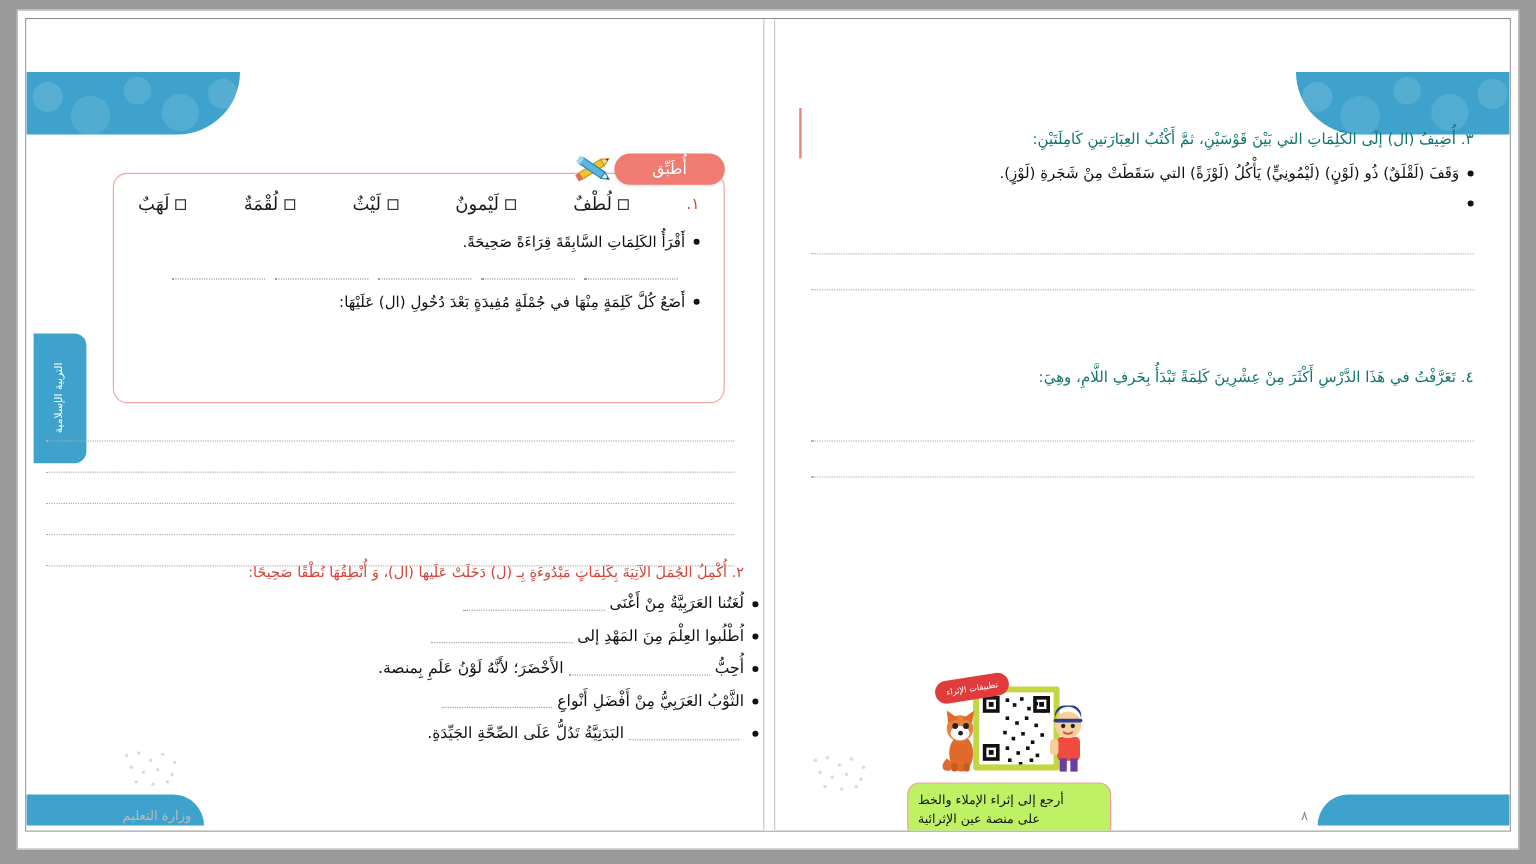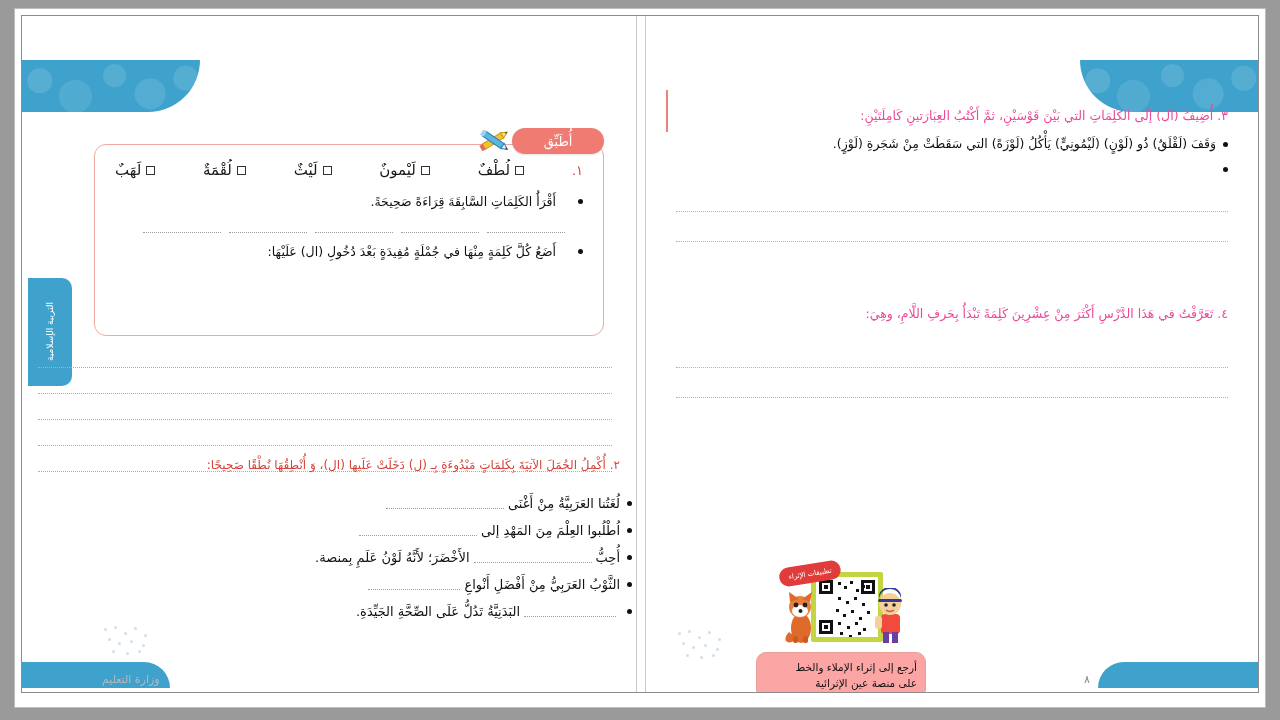--- a/index.html
+++ b/index.html
@@ -97,57 +97,57 @@
   }
   .qnum { color:#d5443a; font-size:13px; }
   .wrd { font-size:15px; color:#1a1a1a; white-space:nowrap; }
   .chk {
     display:inline-block; width:9px; height:9px; border:1px solid #333;
     margin-left:5px; vertical-align:middle;
   }
   .blist { direction:rtl; margin-top:14px; padding-right:6px; }
   .bullet-line {
     display:flex; flex-direction:row; align-items:flex-start;
-    justify-content:flex-start; margin-bottom:11px; font-size:12.5px; color:#111;gap:15px;
+    justify-content:flex-start; margin-bottom:11px; font-size:12.5px; color:#111;
   }
   .bdot {
     width:5px; height:5px; background:#111; border-radius:50%;
     margin: 6px 0 0 7px; flex:0 0 auto;
   }
   .btext { line-height:1.5; }
 
   .mini-blanks {
     display:flex; flex-direction:row-reverse; justify-content:space-between;
     direction:rtl; margin: 2px 18px 10px 34px;
   }
   .mini-blank {
     width: 78px; border-bottom: 1.5px dotted #9b9b9b; height: 10px;
   }
 
   .write-lines { position:absolute; right:28px; left:16px; top:326px; }
   .wline { height:26px; border-bottom: 1.5px dotted #adadad; }
 
   .q2 {
-    position:absolute; right:20px; left:14px; top:442px;
+    position:absolute; right:20px; left:14px; top:454px;
     color:#d5443a; font-size:12px; direction:rtl; text-align:right;
   }
   .sent-list { position:absolute; right:8px; left:18px; top:480px; direction:rtl; }
   .sent {
     display:flex; flex-direction:row; align-items:center;
     justify-content:flex-start; margin-bottom:12px;
     font-size:13px; color:#111;
   }
   .sent .bdot { margin-top:0; }
   .dots-inline {
     display:inline-block; min-width:92px; border-bottom:1.5px dotted #9e9e9e;
     height:11px; margin:0 4px;
   }
   .dots-lg { min-width:118px; }
   .q-head {
-    color:#ec4899; font-size:12.5px; direction:rtl; text-align:right; line-height:1.6;
+    color:#0f766e; font-size:12.5px; direction:rtl; text-align:right; line-height:1.6;
   }
   .rp { position:absolute; right:30px; left:36px; direction:rtl; }
   .r-bullets { margin-top:10px; direction:rtl; }
   .r-sent {
     display:flex; flex-direction:row; align-items:flex-start;
     justify-content:flex-start; margin-bottom:10px; font-size:12.5px; color:#111;
   }
   .r-lines { margin-top:6px; }
   .rline { height:30px; border-bottom:1.5px dotted #b4b4b4; }
 
@@ -167,22 +167,22 @@
     justify-content:center; direction:rtl; z-index:4;
   }
   .fox {
     position:absolute; left:10px; top:24px; width:36px; height:52px; z-index:3;
   }
   .boy {
     position:absolute; right:0px; top:20px; width:38px; height:56px; z-index:3;
   }
   .qr-caption {
     margin-top:6px; border:1.2px solid #eb9f99; border-radius:10px;
-    padding:6px 8px; text-align:right; direction:rtl;
-    font-size:10.5px; color:#111; line-height:1.55; background:#fca5a5;
+    padding:6px 8px; text-align:left; direction:rtl;
+    font-size:10.5px; color:#111; line-height:1.55; background:#bef264;
   }
 
   .dotdeco { position:absolute; width:60px; height:34px; }
   .dotdeco i {
     position:absolute; width:3px; height:3px; border-radius:50%; background:#cfe0ea;
   }
 </style>
 </head>
 <body>
 

